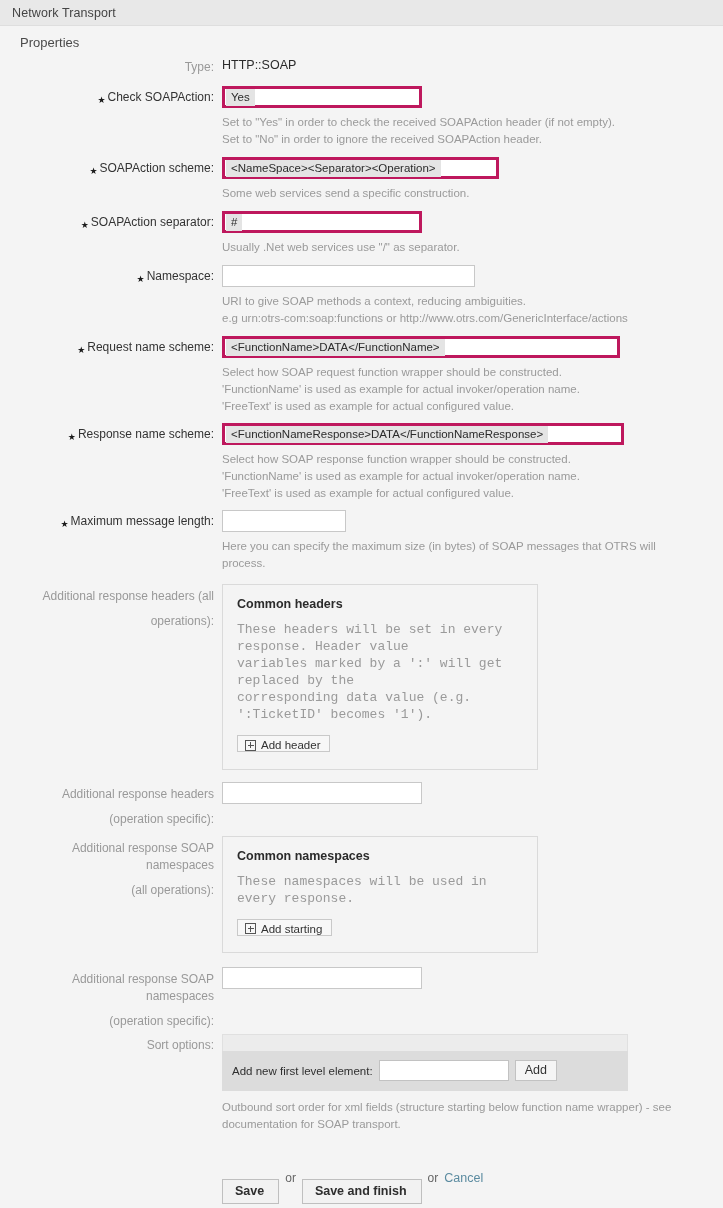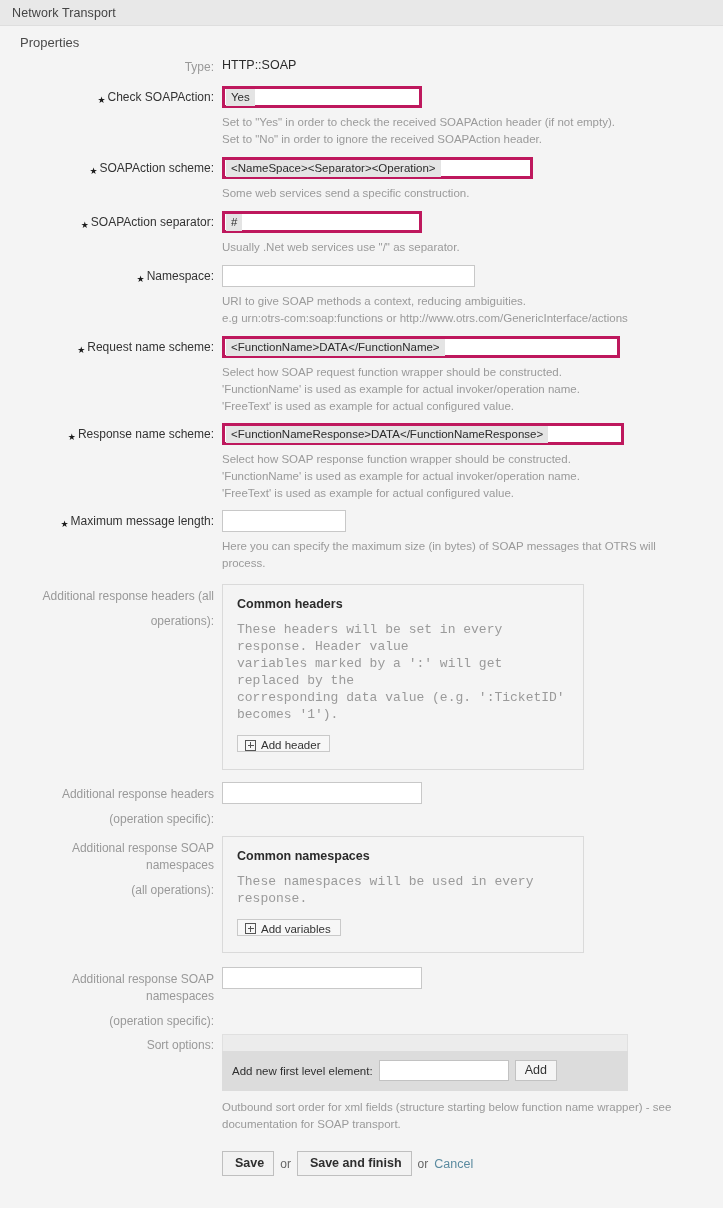--- a/index.html
+++ b/index.html
@@ -116,21 +116,21 @@
     color: #9a9a9a;
     padding-top: 6px;
     max-width: 490px;
   }
   .field-desc div { white-space: nowrap; }
 
   
   .panel {
     background: #f4f4f4;
     border: 1px solid #dadada;
-    width: 362px;
+    width: 316px;
     padding: 12px 14px 14px 14px;
   }
   .panel-title {
     font-size: 12.5px;
     font-weight: bold;
     color: #2b2b2b;
     margin-bottom: 10px;
   }
   .panel-text {
     font-size: 13px;
@@ -211,23 +211,24 @@
     gap: 6px;
     padding-top: 18px;
     padding-left: 0px;
   }
   .btn-primary {
     background: #f2f2f2;
     border: 1px solid #bfbfbf;
     font-size: 12.5px;
     font-weight: bold;
     color: #2e2e2e;
-    padding: 4px 9px 5px 12px;
+    padding: 4px 14px 5px 12px;
     cursor: pointer;
     font-family: "Liberation Sans", sans-serif;
+    margin-top: 28px;
   }
   .or-text {
     font-size: 12px;
     color: #666666;
   }
   .cancel-link {
     font-size: 12.5px;
     color: #5b8ba0;
     text-decoration: none;
     cursor: pointer;
@@ -272,21 +273,21 @@
   </div>
 
   <div style="height:9px"></div>
 
   <div class="row">
     <div class="label-col">
       <span class="req-star">★</span>
       <span class="label-strong">SOAPAction scheme:</span>
     </div>
     <div class="field-col">
-      <div class="select-box" style="width:311px;">
+      <div class="select-box" style="width:277px;">
         <span class="select-value">&lt;NameSpace&gt;&lt;Separator&gt;&lt;Operation&gt;</span>
       </div>
       <div class="field-desc">
         <div>Some web services send a specific construction.</div>
       </div>
     </div>
   </div>
 
   <div style="height:9px"></div>
 
@@ -418,21 +419,21 @@
       <div class="label-muted" style="margin-top:8px;">(all operations):</div>
     </div>
     <div class="field-col">
       <div class="panel">
         <div class="panel-title">Common namespaces</div>
         <div class="panel-text">
           <div>These namespaces will be used in every response.</div>
         </div>
         <div class="btn-add">
           <span class="plus-icon"></span>
-          <span>Add variables</span>
+          <span>Add starting</span>
         </div>
       </div>
     </div>
   </div>
 
   <div style="height:14px"></div>
 
   <div class="row">
     <div class="label-col multi">
       <div class="label-muted">Additional response SOAP namespaces</div>

